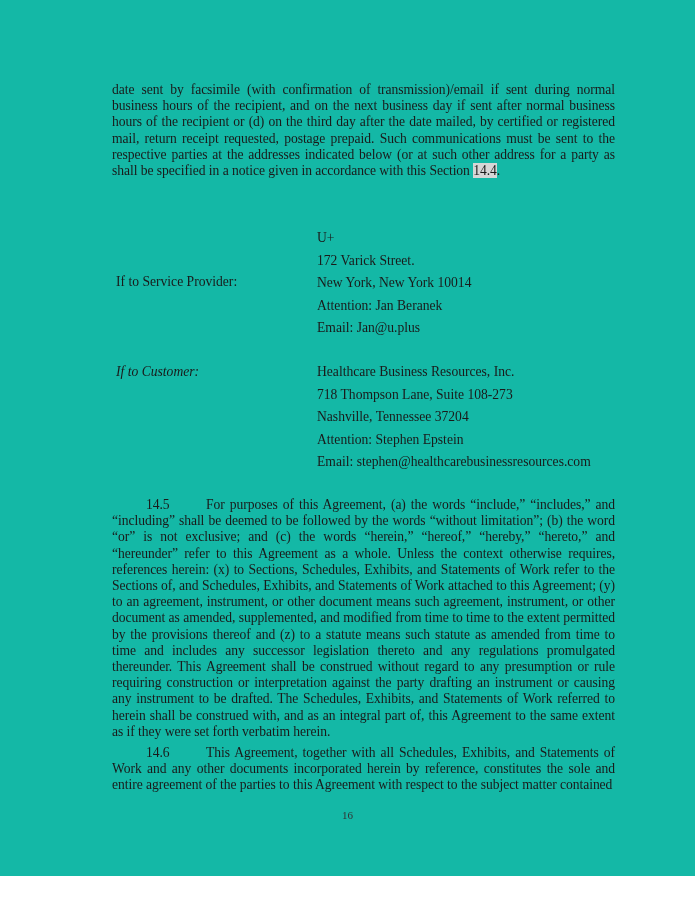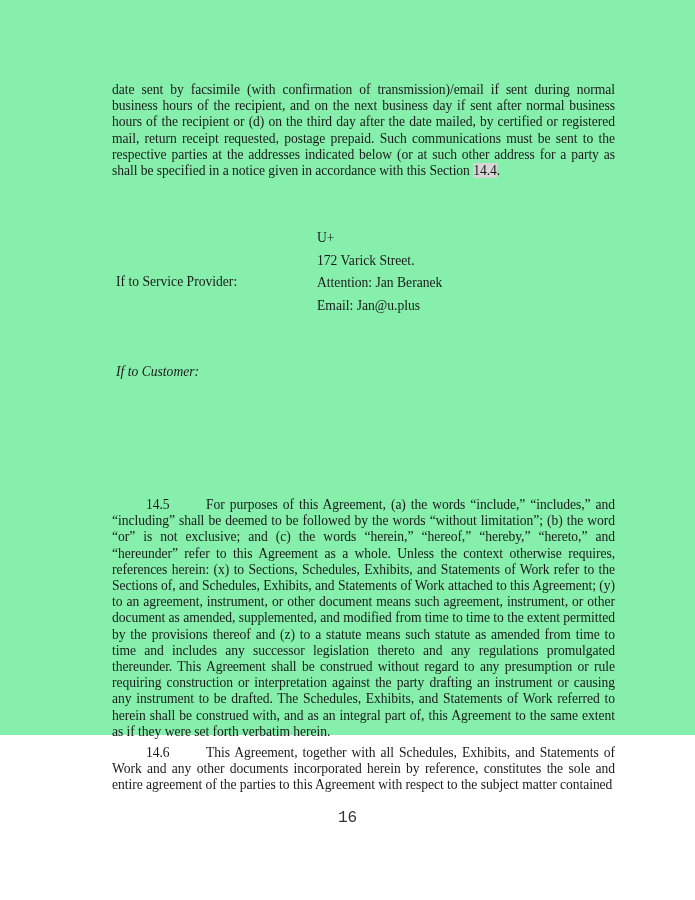--- a/index.html
+++ b/index.html
@@ -1,58 +1,66 @@
 <!DOCTYPE html>
 <html><head>
 <meta charset="utf-8">
 <style>
   html, body { margin: 0; padding: 0; background: #ffffff; }
   body { width: 695px; height: 900px; position: relative; overflow: hidden; }
   .page {
-    position: absolute; left: 0; top: 0; width: 695px; height: 735px;
-    background: #86efac; color: #1a1a1a;
+    position: absolute; left: 0; top: 0; width: 695px; height: 876px;
+    background: #14b8a6; color: #1a1a1a;
     font-family: "Liberation Serif", serif;
     font-size: 13.6px;
   }
   .para {
     position: absolute; left: 112px; width: 503px;
     text-align: justify; line-height: 16.2px; margin: 0;
     letter-spacing: -0.05px;
   }
   .hl { background: #d6d6d6; }
   .addr-label {
     position: absolute; left: 116px; line-height: 22px;
   }
   .addr-block {
     position: absolute; left: 317px; line-height: 22.5px;
   }
   .addr-line { display: block; white-space: nowrap; }
   .secnum { display: inline-block; width: 60px; }
   .indent { display: inline-block; width: 34px; }
   .page-number {
     position: absolute; left: 0; width: 695px; top: 809px;
-    text-align: center; font-family: Liberation Mono, monospace;
-    font-size: 16px; color: #333;
+    text-align: center; font-family: Liberation Serif, serif;
+    font-size: 11px; color: #333;
   }
 </style>
 </head>
 <body>
 
 <div class="page">
 
   <p class="para" style="top:82px;"><span>date sent by facsimile (with confirmation of transmission)/email if sent during normal business hours of the recipient, and on the next business day if sent after normal business hours of the recipient or (d) on the third day after the date mailed, by certified or registered mail, return receipt requested, postage prepaid. Such communications must be sent to the respective parties at the addresses indicated below (or at such other address for a party as shall be specified in a notice given in accordance with this Section </span><span class="hl">14.4</span><span>.</span></p>
 
   <div class="addr-label" style="top:227px;margin-top:44px;">If to Service Provider:</div>
   <div class="addr-block" style="top:227px;">
     <span class="addr-line">U+</span>
     <span class="addr-line">172 Varick Street.</span>
+    <span class="addr-line">New York, New York 10014</span>
     <span class="addr-line">Attention: Jan Beranek</span>
     <span class="addr-line">Email: Jan@u.plus</span>
   </div>
 
   <div class="addr-label" style="top:361px;font-style:italic;">If to Customer:</div>
+  <div class="addr-block" style="top:361px;">
+    <span class="addr-line">Healthcare Business Resources, Inc.</span>
+    <span class="addr-line">718 Thompson Lane, Suite 108-273</span>
+    <span class="addr-line">Nashville, Tennessee 37204</span>
+    <span class="addr-line">Attention: Stephen Epstein</span>
+    <span class="addr-line">Email: stephen@healthcarebusinessresources.com</span>
+  </div>
 
   <p class="para" style="top:497px;"><span class="indent"></span><span class="secnum">14.5</span><span>For purposes of this Agreement, (a) the words “include,” “includes,” and “including” shall be deemed to be followed by the words “without limitation”; (b) the word “or” is not exclusive; and (c) the words “herein,” “hereof,” “hereby,” “hereto,” and “hereunder” refer to this Agreement as a whole. Unless the context otherwise requires, references herein: (x) to Sections, Schedules, Exhibits, and Statements of Work refer to the Sections of, and Schedules, Exhibits, and Statements of Work attached to this Agreement; (y) to an agreement, instrument, or other document means such agreement, instrument, or other document as amended, supplemented, and modified from time to time to the extent permitted by the provisions thereof and (z) to a statute means such statute as amended from time to time and includes any successor legislation thereto and any regulations promulgated thereunder. This Agreement shall be construed without regard to any presumption or rule requiring construction or interpretation against the party drafting an instrument or causing any instrument to be drafted. The Schedules, Exhibits, and Statements of Work referred to herein shall be construed with, and as an integral part of, this Agreement to the same extent as if they were set forth verbatim herein.</span></p>
 
   <p class="para" style="top:745px;"><span class="indent"></span><span class="secnum">14.6</span><span>This Agreement, together with all Schedules, Exhibits, and Statements of Work and any other documents incorporated herein by reference, constitutes the sole and entire agreement of the parties to this Agreement with respect to the subject matter contained</span></p>
 
   <div class="page-number">16</div>
 </div>
 
 </body></html>

